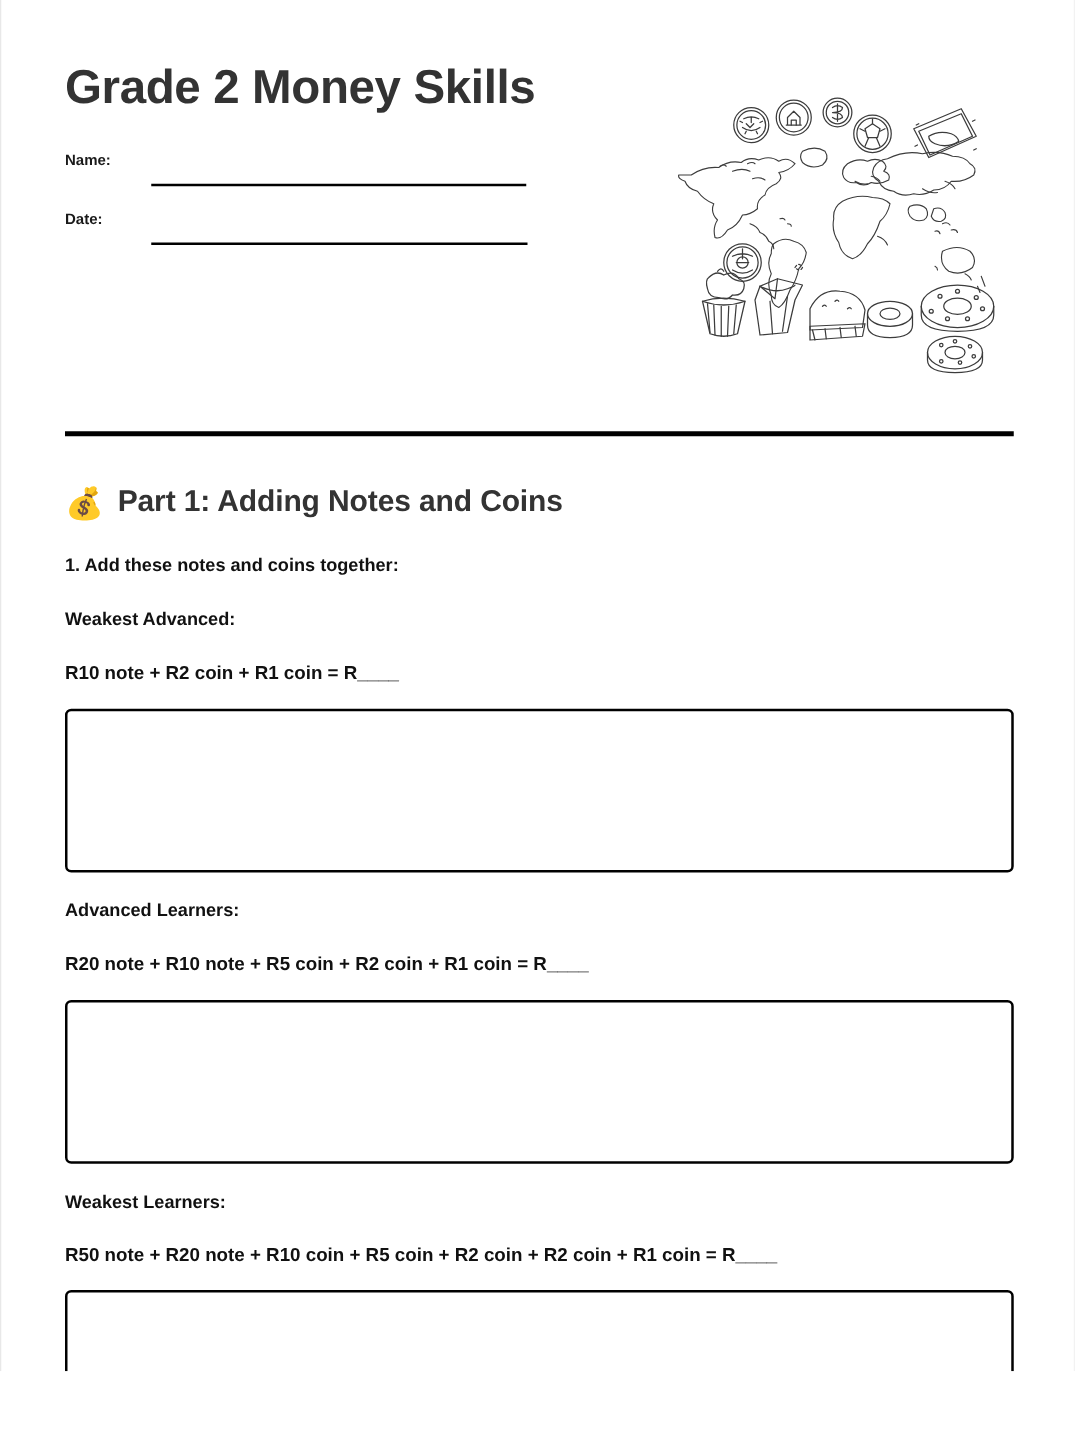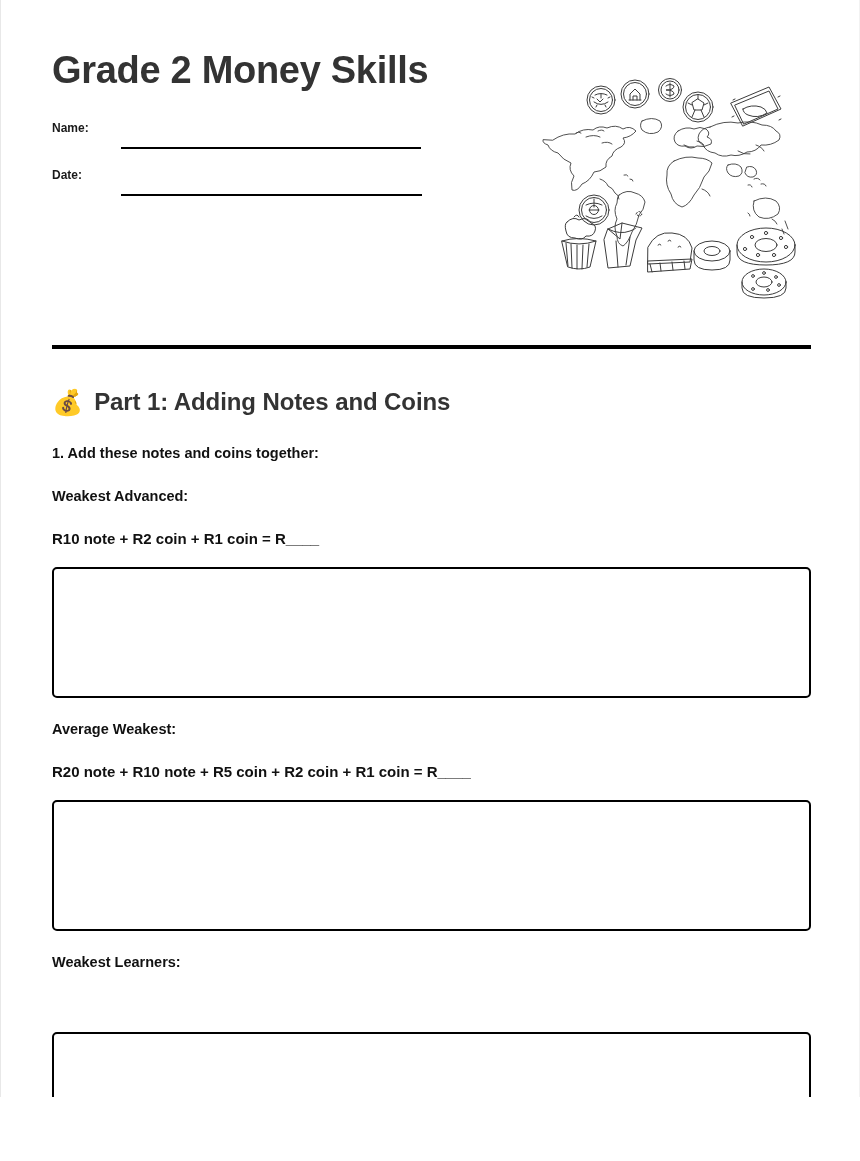--- a/index.html
+++ b/index.html
@@ -312,20 +312,21 @@
     <span class="part-emoji">💰</span>
     <span class="part-title">Part 1: Adding Notes and Coins</span>
   </div>
 
   <div class="question-label">1. Add these notes and coins together:</div>
 
   <div class="tier-label t1-label">Weakest Advanced:</div>
   <div class="tier-problem t1-problem">R10 note + R2 coin + R1 coin = R____</div>
   <div class="answer-box t1-box"></div>
 
-  <div class="tier-label t2-label">Average Weakest:</div>
+  <div class="tier-label t2-label">Advanced Learners:</div>
   <div class="tier-problem t2-problem">R20 note + R10 note + R5 coin + R2 coin + R1 coin = R____</div>
   <div class="answer-box t2-box"></div>
 
   <div class="tier-label t3-label">Weakest Learners:</div>
+  <div class="tier-problem t3-problem">R50 note + R20 note + R10 coin + R5 coin + R2 coin + R2 coin + R1 coin = R____</div>
   <div class="answer-box t3-box"></div>
 
 </div>
 
 </body></html>

